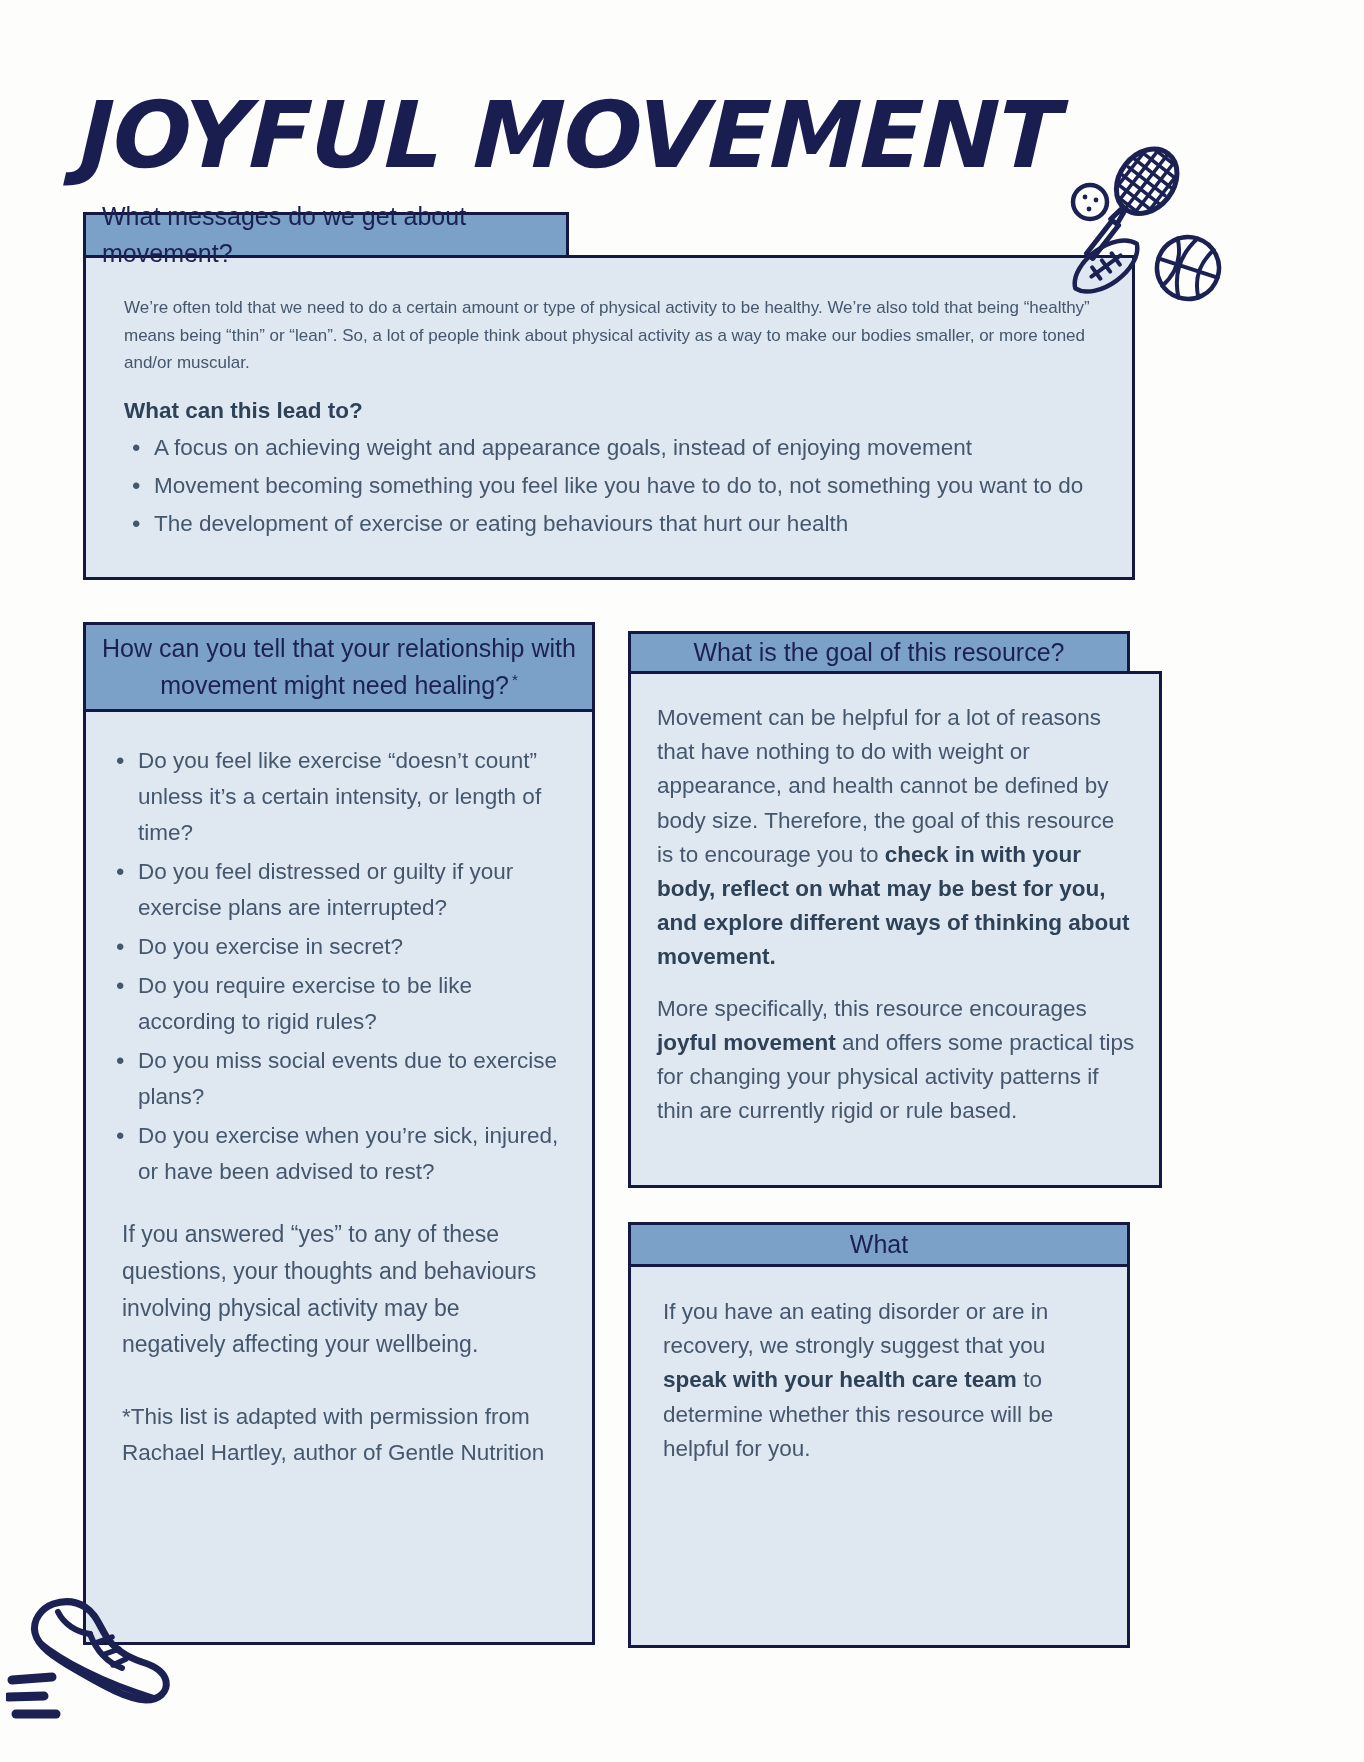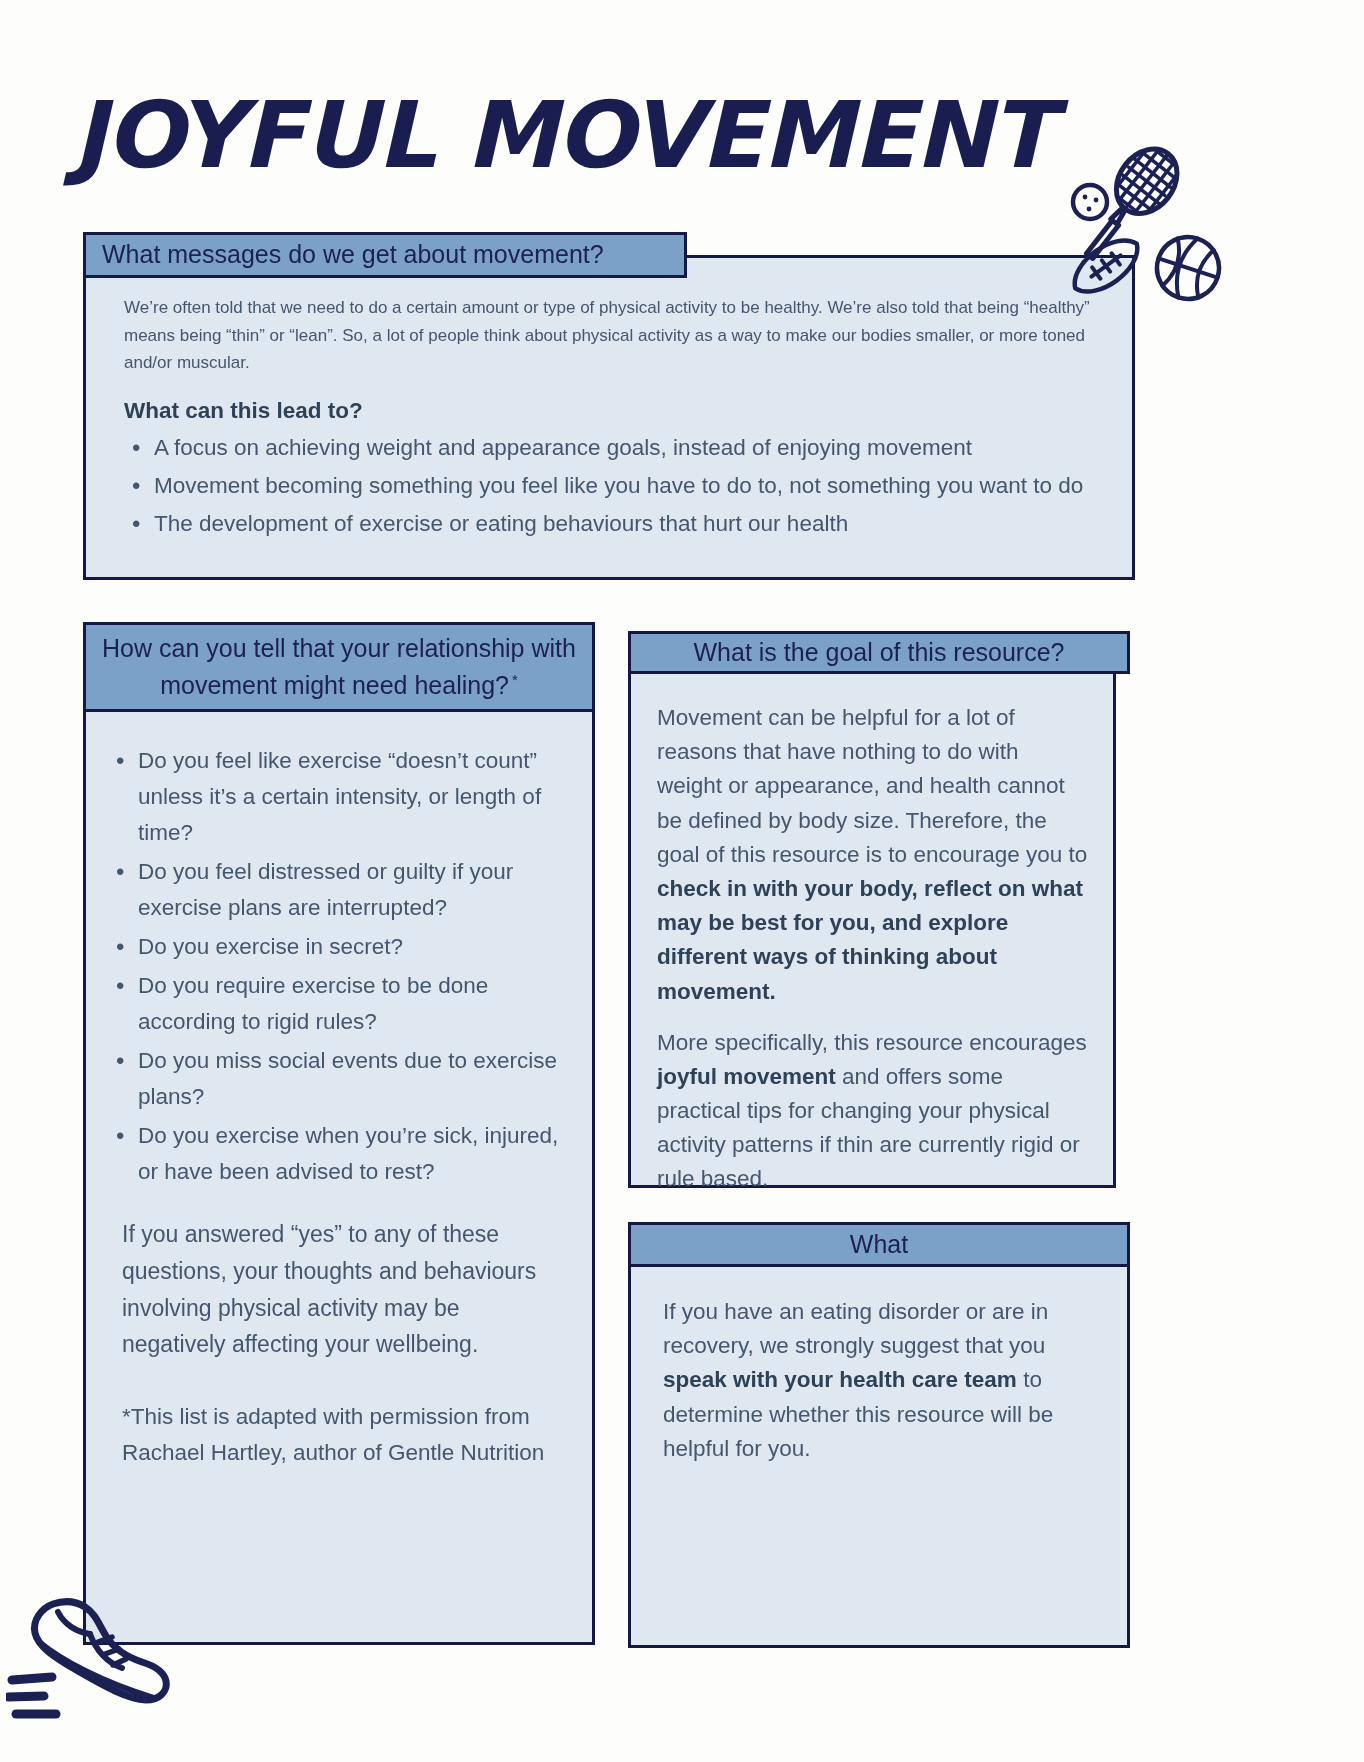--- a/index.html
+++ b/index.html
@@ -37,21 +37,21 @@
     border:3px solid var(--border);
     color:#1b2153;
     display:flex;align-items:center;
     z-index:2;
   }
   .tab.left-align{justify-content:flex-start;padding:0 16px;}
   .tab.centered{justify-content:center;text-align:center;padding:6px 14px;}
   .tab .tab-text{font-size:25px;line-height:1.5;}
   .sup{vertical-align:super;font-size:15px;margin-left:3px;}
   
-  #tab1{left:83px;top:212px;width:604px;height:46px;margin-top:20px;}
+  #tab1{left:83px;top:212px;width:486px;height:46px;}
   #box1{left:83px;top:255px;width:1052px;height:325px;z-index:1;padding:36px 38px 0 38px;}
   #box1 .intro{font-size:17px;line-height:1.62;}
   #box1 .subhead{font-size:22.5px;font-weight:bold;color:var(--bold);margin-top:21px;}
   #box1 ul{margin-top:6px;}
   
   ul.bullets{list-style:none;}
   ul.bullets li{
     font-size:22.5px;line-height:1.6;
     padding-left:30px;position:relative;margin-top:2px;
   }
@@ -60,21 +60,21 @@
     position:absolute;left:8px;top:-1px;
     font-size:24px;color:var(--body);
   }
   
   #tab2{left:83px;top:622px;width:512px;height:90px;z-index:2;}
   #lbody{left:83px;top:709px;width:512px;height:936px;padding:28px 24px 0 22px;}
   #lbody ul.bullets li{margin-top:3px;}
   #lbody .outro{font-size:23px;line-height:1.6;margin-top:26px;padding:0 4px 0 14px;}
   #lbody .footnote{font-size:22.5px;line-height:1.6;margin-top:36px;padding:0 4px 0 14px;}
   #tab3{left:628px;top:631px;width:502px;height:43px;}
-  #rbody{left:628px;top:671px;width:488px;height:517px;padding:27px 24px 0 26px;}
+  #rbody{left:628px;top:671px;width:534px;height:517px;padding:27px 24px 0 26px;}
   .rich{font-size:22.5px;line-height:1.52;}
   .rich + .rich{margin-top:17px;}
   .rich strong{color:var(--bold);}
   #tab4{left:628px;top:1222px;width:502px;height:45px;}
   #notebody{left:628px;top:1264px;width:502px;height:384px;padding:28px 24px 0 32px;}
   
   #sports-icons{position:absolute;left:1048px;top:136px;width:180px;height:170px;z-index:3;}
   #shoe-icon{position:absolute;left:6px;top:1576px;width:180px;height:170px;z-index:3;}
   svg .ln{stroke:#1b2153;fill:none;stroke-linecap:round;stroke-linejoin:round;}
 </style>
@@ -129,21 +129,21 @@
 </div>
 
 <div id="tab2" class="tab centered">
   <span class="tab-text"><span>How can you tell that your relationship with movement might need healing?</span><span class="sup">*</span></span>
 </div>
 <div id="lbody" class="box">
   <ul class="bullets">
     <li>Do you feel like exercise “doesn’t count” unless it’s a certain intensity, or length of time?</li>
     <li>Do you feel distressed or guilty if your exercise plans are interrupted?</li>
     <li>Do you exercise in secret?</li>
-    <li>Do you require exercise to be done according to rigid rules?</li>
+    <li>Do you require exercise to be like according to rigid rules?</li>
     <li>Do you miss social events due to exercise plans?</li>
     <li>Do you exercise when you’re sick, injured, or have been advised to rest?</li>
   </ul>
   <p class="outro">If you answered “yes” to any of these questions, your thoughts and behaviours involving physical activity may be negatively affecting your wellbeing.</p>
   <p class="footnote">*This list is adapted with permission from Rachael Hartley, author of Gentle Nutrition</p>
 </div>
 
 <div id="tab3" class="tab centered">
   <span class="tab-text">What is the goal of this resource?</span>
 </div>

